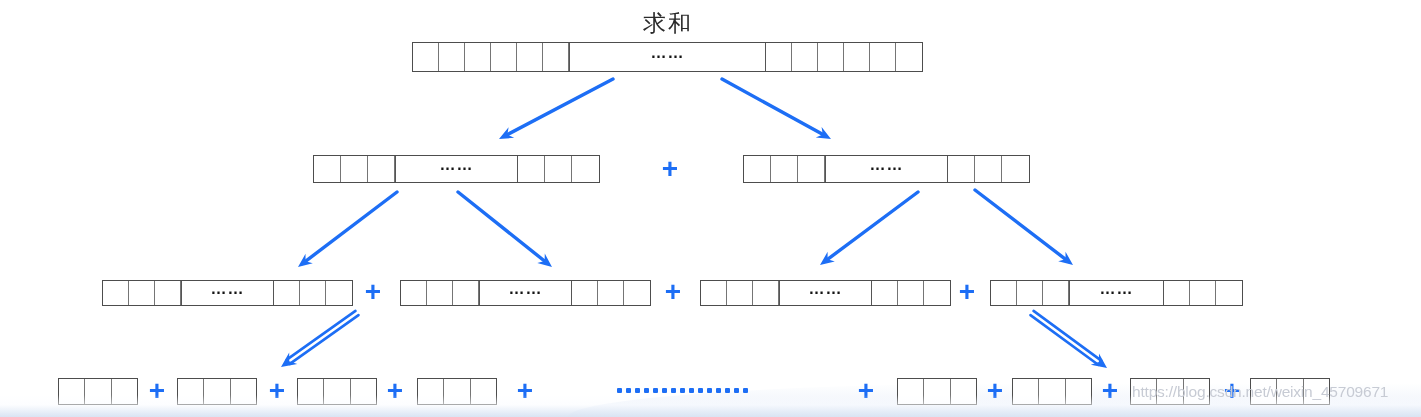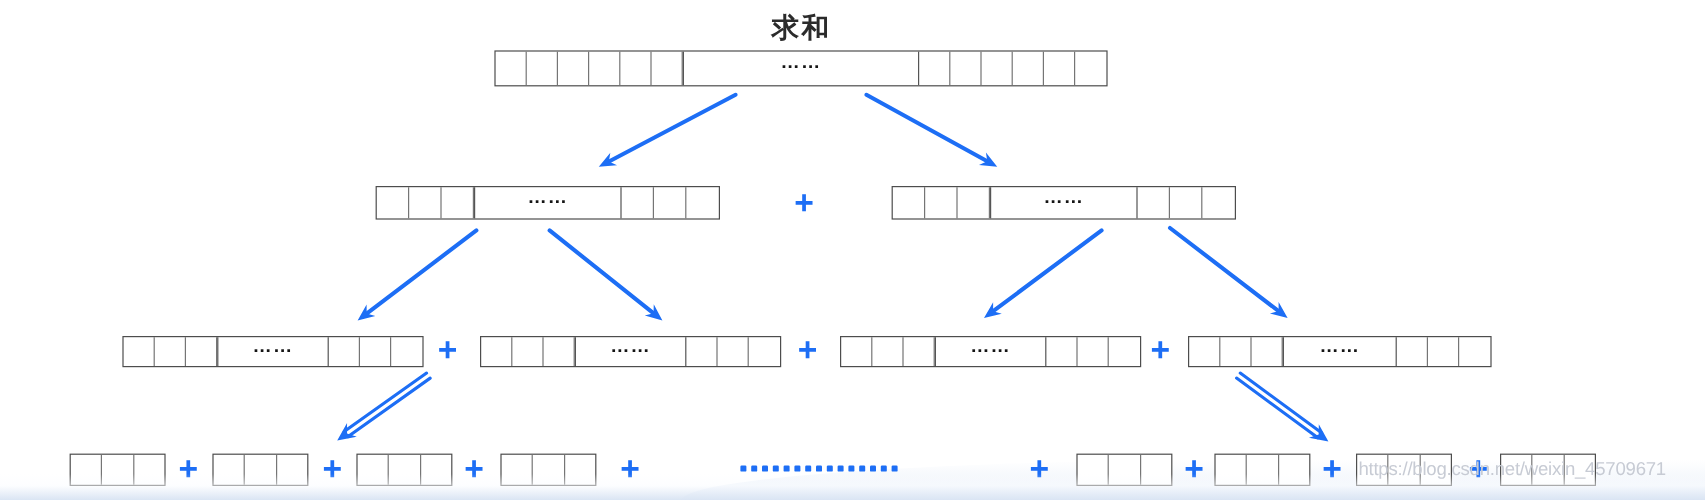--- a/index.html
+++ b/index.html
@@ -2,21 +2,21 @@
 <html><head>
 <meta charset="utf-8">
 <style>
   html,body{margin:0;padding:0;background:#fff;}
   #canvas{
     position:relative;width:1421px;height:417px;background:#ffffff;
     overflow:hidden;font-family:"Liberation Sans","DejaVu Sans",sans-serif;
   }
   .page-title{
     position:absolute;transform:translateX(-50%);
-    font-size:23px;font-weight:700;letter-spacing:2px;color:#2b2b2b;white-space:nowrap;
+    font-size:23px;font-weight:400;letter-spacing:2px;color:#2b2b2b;white-space:nowrap;
   }
   .array-box{
     position:absolute;display:flex;box-sizing:border-box;
     border:1.6px solid #4d4d4d;background:#fff;
   }
   .array-cell{
     box-sizing:border-box;height:100%;
   }
   .array-cell.sep{border-right:1px solid #757575;}
   .array-cell.mid{

